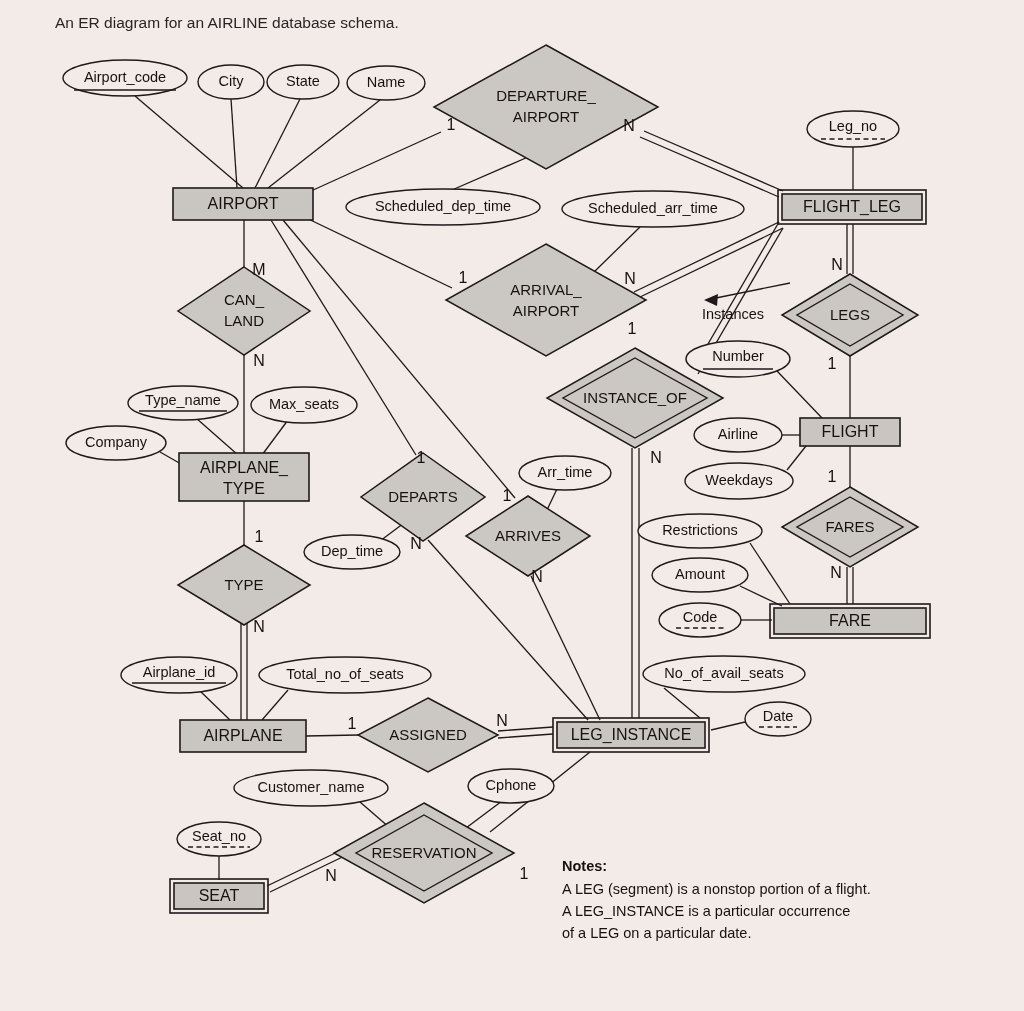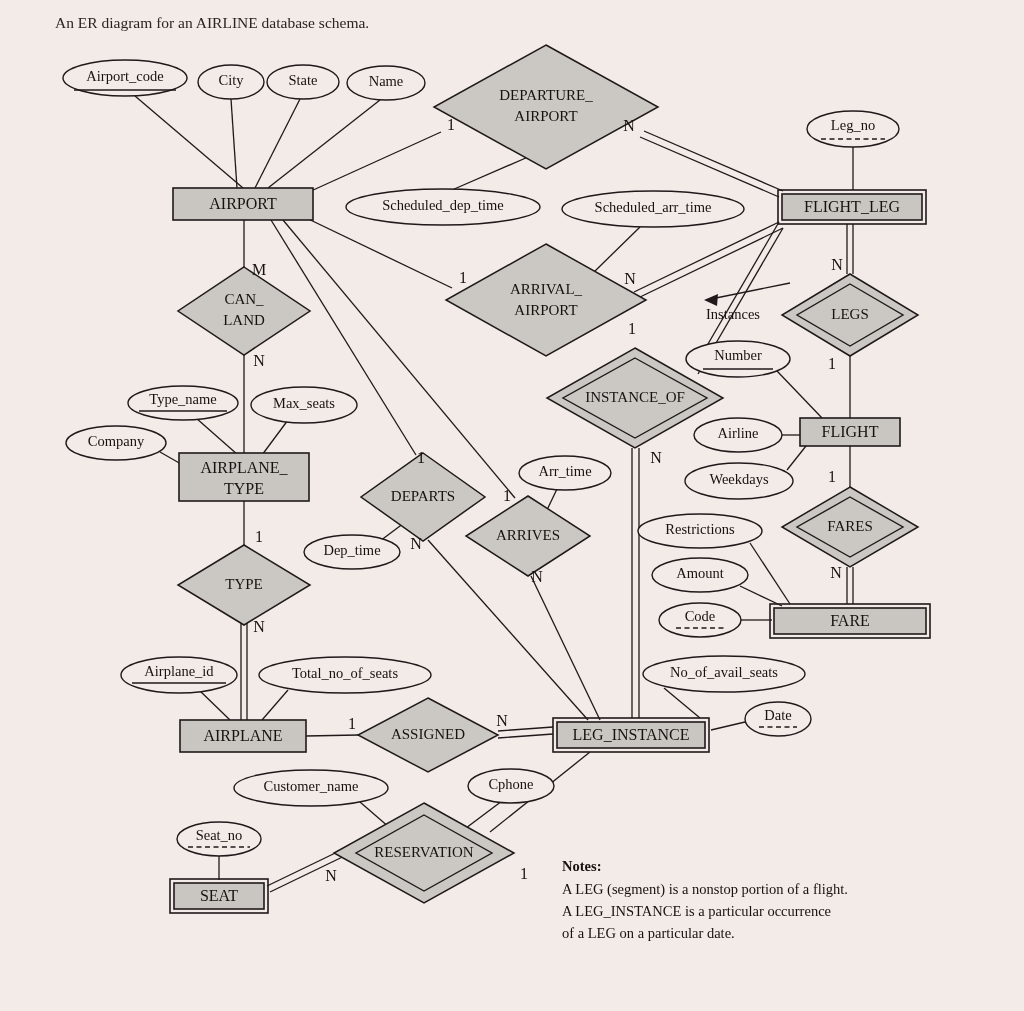--- a/index.html
+++ b/index.html
@@ -3,21 +3,21 @@
 <meta charset="utf-8">
 <style>
   html,body{margin:0;padding:0;}
   body{
     width:1024px;height:1011px;
     background:#f2ebe8;
     font-family:"Liberation Sans", sans-serif;
     overflow:hidden;
     position:relative;
   }
-  #diagram-root{position:absolute;inset:0;font-family:Liberation Serif, serif;}
+  #diagram-root{position:absolute;inset:0;}
   svg{display:block;width:1024px;height:1011px;}
   .caption{
     font-size:15.5px;fill:#2a2523;
   }
   .ent-label,.rel-label,.attr-label{
     fill:#17120f;text-anchor:middle;dominant-baseline:middle;
   }
   .ent-label{font-size:16px;}
   .rel-label{font-size:15px;}
   .attr-label{font-size:14.5px;}

